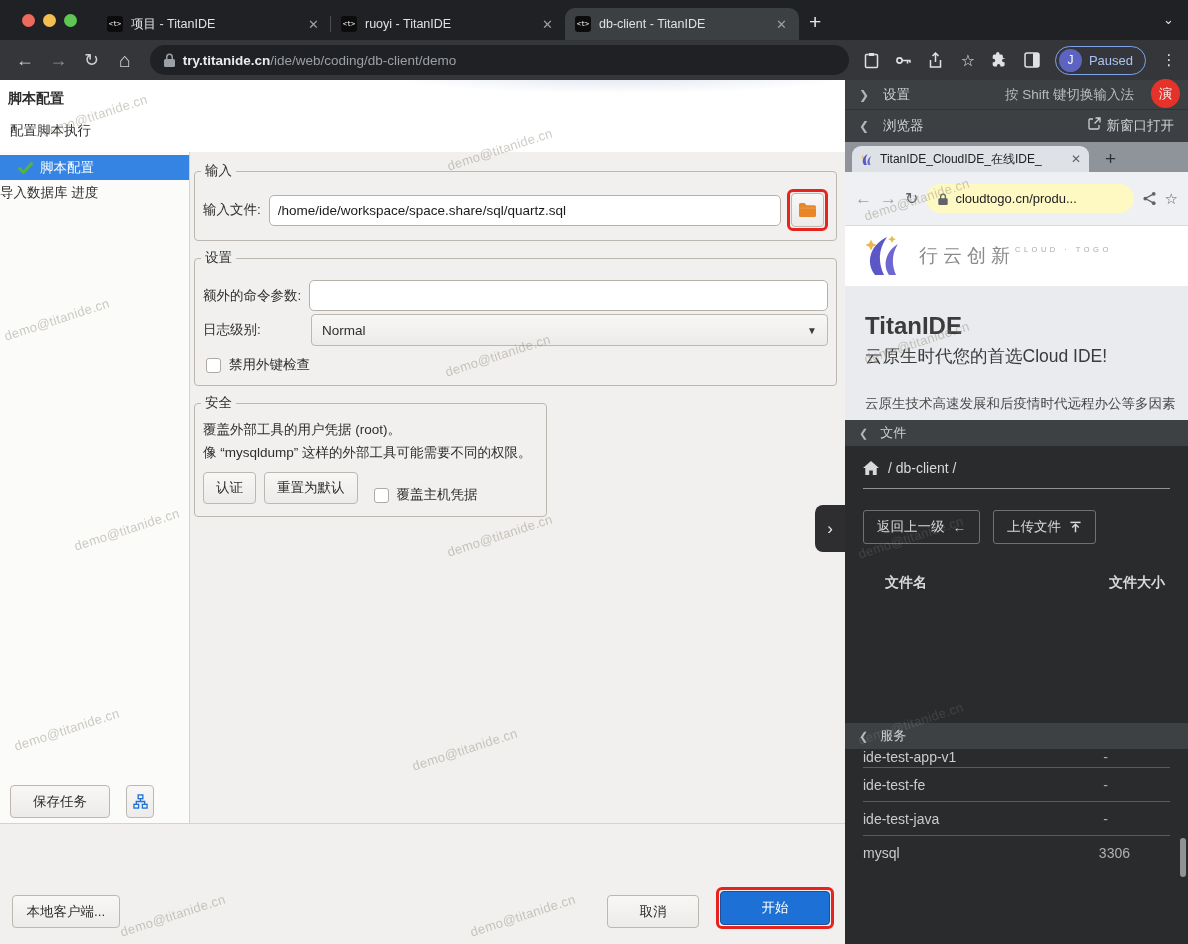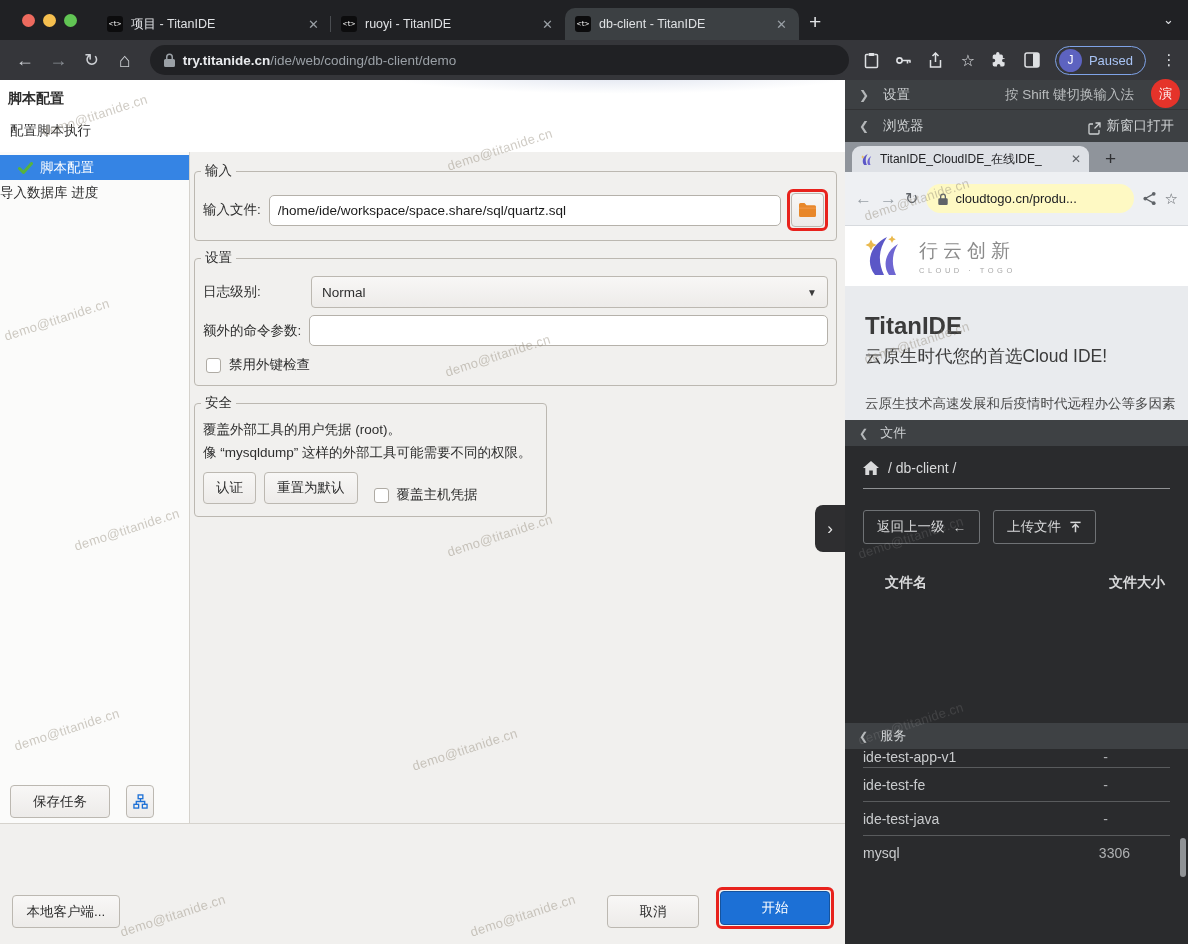--- a/index.html
+++ b/index.html
@@ -78,34 +78,34 @@
   .panel-handle { position:absolute; left:815px; top:425px; width:30px; height:47px; background:#2e2e30; border-radius:8px 0 0 8px; display:flex; align-items:center; justify-content:center; color:#e6e6e6; font-size:17px; }
 
   
   .right-panel { width:343px; background:#2a2b2d; display:flex; flex-direction:column; position:relative; color:#cdd0d2; }
   .prow { display:flex; align-items:center; gap:12px; padding:0 14px; font-size:13.5px; background:#3d4043; }
   .prow .chev { font-size:12px; color:#b4b7b9; width:12px; }
   .prow-settings { height:30px; border-bottom:1px solid #323335; }
   .prow-browser { height:32px; }
   .ime-hint { margin-left:auto; margin-right:40px; color:#b9bcbe; }
   .demo-badge { position:absolute; right:8px; top:-1px; width:29px; height:29px; border-radius:50%; background:#e5332a; color:#fff; font-size:13px; display:flex; align-items:center; justify-content:center; z-index:5; }
-  .open-new { margin-left:auto; display:flex; align-items:flex-end; gap:6px; color:#cdd0d2; }
+  .open-new { margin-left:auto; display:flex; align-items:flex-start; gap:6px; color:#cdd0d2; }
 
   .ib-tabstrip { height:30px; background:#8f949b; display:flex; align-items:flex-end; padding-left:7px; }
   .ib-tab { width:237px; height:26px; background:#dee1e6; border-radius:9px 9px 0 0; display:flex; align-items:center; gap:6px; padding:0 8px; color:#202124; font-size:12px; }
   .ib-tab-label { flex:1; overflow:hidden; white-space:nowrap; }
   .ib-close { color:#5f6368; font-size:12px; }
   .ib-plus { color:#2f3033; font-size:19px; padding:0 0 2px 16px; }
   .ib-toolbar { height:54px; background:#eef0f3; border-bottom:1px solid #d7dade; display:flex; align-items:center; padding:0 10px; gap:8px; }
   .ib-nav { color:#9aa0a6; font-size:17px; }
   .ib-reload { color:#5f6368; font-size:16px; }
   .ib-urlpill { flex:1; height:29px; background:#fef9c3; border-radius:15px; display:flex; align-items:center; gap:7px; padding:0 12px; color:#202124; font-size:13px; overflow:hidden; white-space:nowrap; }
   .ib-star { color:#5f6368; font-size:15px; }
   .ib-pagehead { height:60px; background:#fff; display:flex; align-items:center; padding-left:16px; gap:10px; }
-  .brand-text { display:flex; flex-direction:column; }
+  .brand-text { display:flex; }
   .brand-name { font-size:19px; color:#8b8b8b; letter-spacing:5px; }
   .brand-sub { font-size:7.5px; color:#a8a8a8; letter-spacing:3.5px; margin-top:2px; }
   .ib-hero { height:134px; background:#e9ebee; padding:26px 0 0 20px; overflow:hidden; }
   .hero-title { font-size:24px; font-weight:800; color:#3b3b3b; }
   .hero-sub { font-size:17.5px; color:#3b3b3b; margin-top:4px; white-space:nowrap; }
   .hero-para { font-size:13.5px; color:#4a4a4a; margin-top:27px; white-space:nowrap; }
 
   .pstrip { height:26px; background:#3e4144; display:flex; align-items:center; gap:12px; padding:0 14px; font-size:13px; }
   .pstrip .chev { font-size:11px; color:#b4b7b9; }
   .files-body { height:277px; padding:14px 18px 0 18px; }
@@ -253,30 +253,30 @@
                       <path fill="#e8872a" d="M0 1.5A1.5 1.5 0 0 1 1.5 0h4l2 2.2h8A1.5 1.5 0 0 1 17 3.7V12.5A1.5 1.5 0 0 1 15.5 14h-14A1.5 1.5 0 0 1 0 12.5z"></path>
                       <path fill="#f2994e" d="M0 4.6h17v1H0z"></path>
                     </svg>
                 </button>
               </span>
             </div>
           </fieldset>
 
           <fieldset>
             <legend>设置</legend>
+            <div class="frow" style="margin-top:7px;">
+              <span class="flabel">额外的命令参数:</span>
+              <input class="gtk-input" type="text" style="">
+            </div>
             <div class="frow">
               <span class="flabel" style="width:100px;">日志级别:</span>
               <div class="gtk-combo">
                 <span>Normal</span>
                 <span class="combo-caret">▼</span>
               </div>
-            </div>
-            <div class="frow" style="margin-top:7px;">
-              <span class="flabel">额外的命令参数:</span>
-              <input class="gtk-input" type="text" style="">
             </div>
             <div class="chkrow" style="margin:10px 0 2px 3px;">
               <span class="gtk-check"></span>
               <span>禁用外键检查</span>
             </div>
           </fieldset>
 
           <fieldset class="sec-fieldset">
             <legend>安全</legend>
             <div class="sec-line">覆盖外部工具的用户凭据 (root)。</div>

